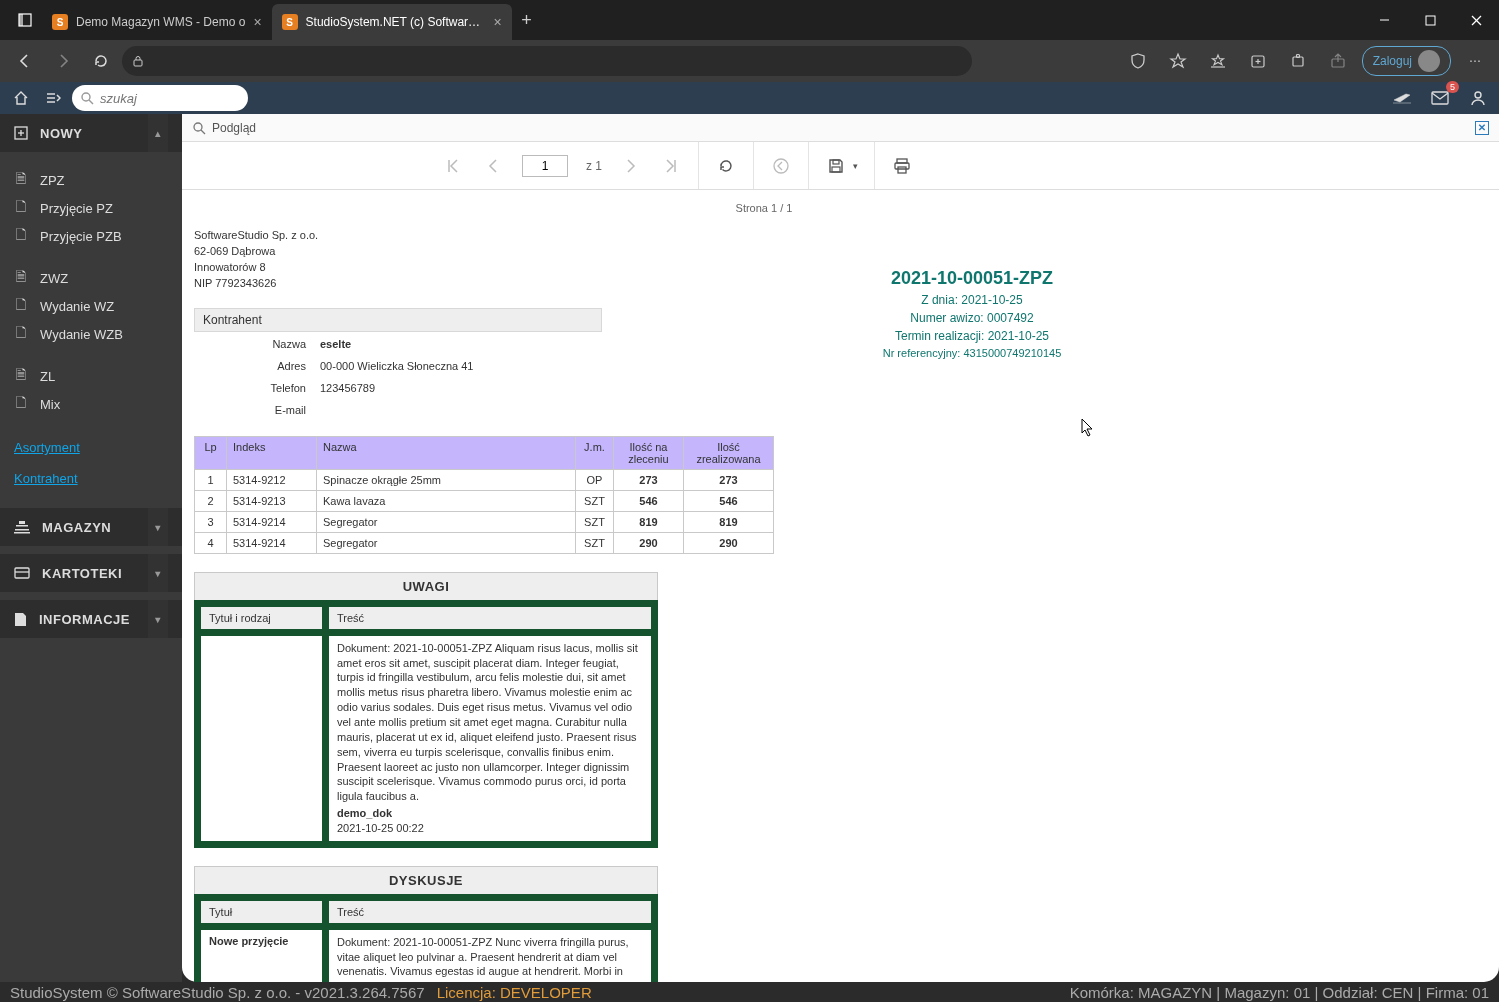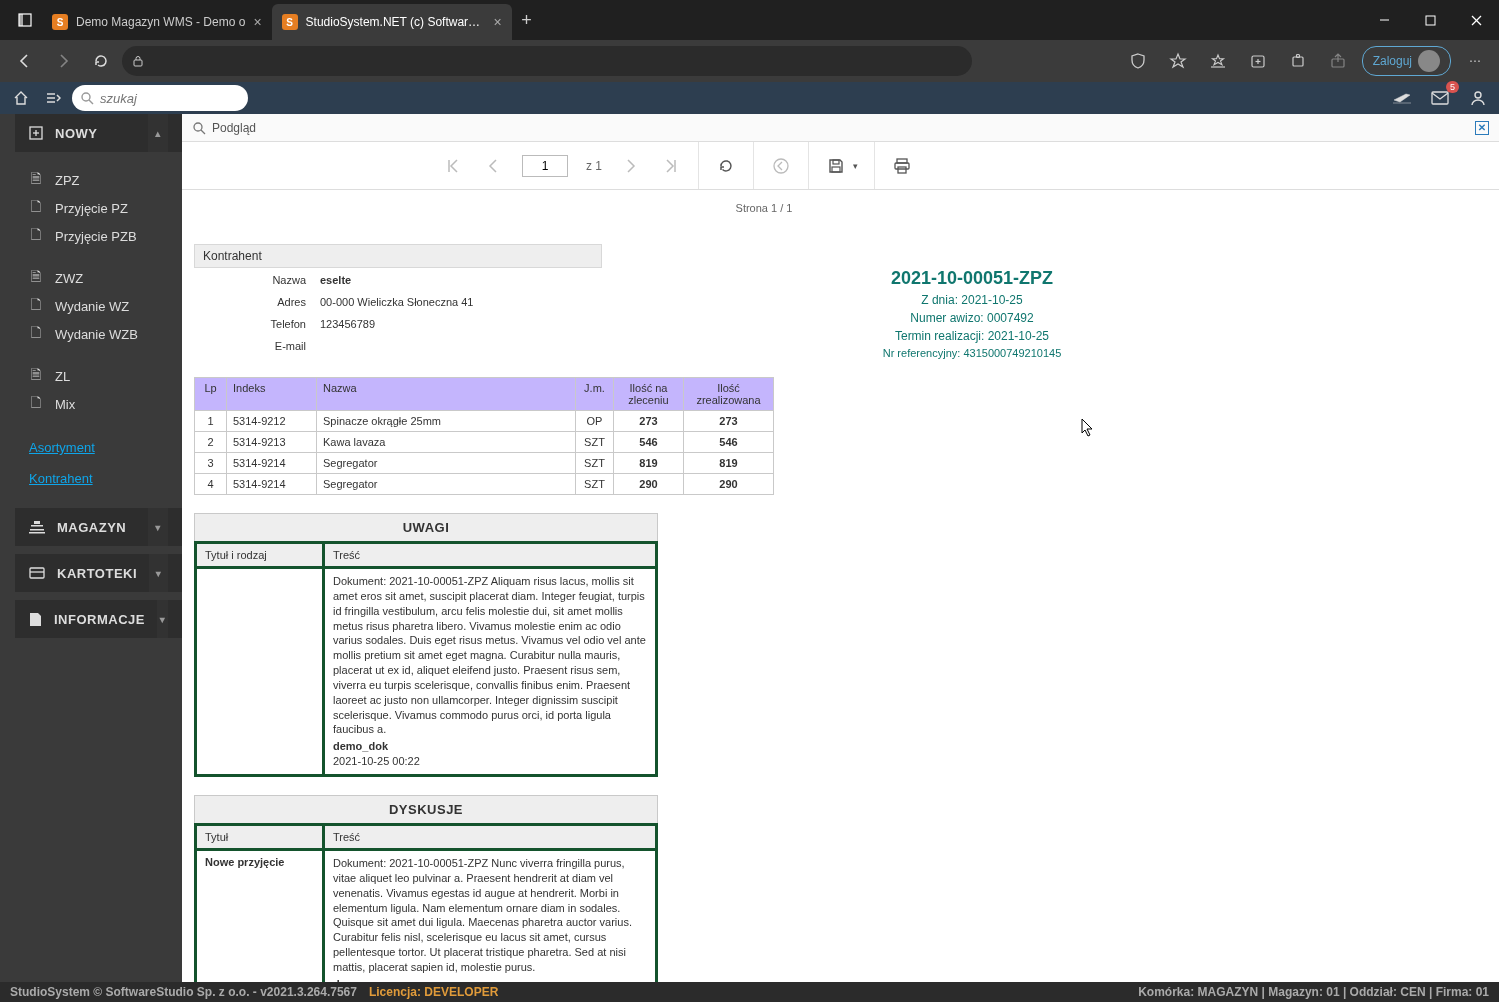--- a/index.html
+++ b/index.html
@@ -33,29 +33,29 @@
 .app-header-icon { width: 26px; height: 26px; display: flex; align-items: center; justify-content: center; color: #e8e8e8; }
 .search-pill { background: #fff; border-radius: 14px; height: 26px; width: 176px; display: flex; align-items: center; padding: 0 8px; gap: 6px; }
 .search-pill .mag { color: #888; }
 .search-pill input { border: none; outline: none; font-style: italic; color: #888; font-size: 13px; width: 100%; background: transparent; }
 .hdr-right { margin-left: auto; display: flex; align-items: center; gap: 12px; }
 .badge { position: relative; }
 .badge .count { position: absolute; top: -4px; right: -6px; background: #d9534f; color: #fff; font-size: 9px; border-radius: 6px; padding: 1px 4px; }
 
 
 .app-body { display: flex; height: calc(100% - 40px - 42px - 32px - 20px); }
-.sidebar { width: 182px; background: #3a3a3a; color: #ddd; font-size: 13px; overflow-y: auto; padding-left: 15px; }
+.sidebar { width: 182px; background: #3a3a3a; color: #ddd; font-size: 13px; overflow-y: auto; }
 .sb-header { background: #2d2d2d; height: 38px; display: flex; align-items: center; padding: 0 14px; gap: 12px; font-weight: bold; letter-spacing: 0.5px; font-size: 13px; }
 .sb-header .chev { margin-left: auto; width: 20px; height: 38px; background: #323232; display: flex; align-items: center; justify-content: center; font-size: 10px; color: #999; }
 .sb-item { height: 28px; display: flex; align-items: center; padding: 0 14px; gap: 12px; }
 .sb-item .ico { width: 14px; text-align: center; color: #ddd; font-size: 13px; }
 .sb-spacer { height: 14px; }
 .sb-link { padding: 8px 14px; color: #0ea5e9; text-decoration: underline; }
 
-.content { flex: 1; background: #fff; display: flex; flex-direction: column; position: relative; }
+.content { flex: 1; background: #fff; display: flex; flex-direction: column; position: relative; border-radius: 15px; }
 .preview-bar { height: 28px; border-bottom: 1px solid #ddd; display: flex; align-items: center; padding: 0 10px; gap: 6px; color: #555; background: #fafafa; font-size: 12px; }
 .preview-bar .close-x { margin-left: auto; color: #2b7bbb; font-weight: bold; border: 1px solid #2b7bbb; width: 14px; height: 14px; font-size: 10px; display: flex; align-items: center; justify-content: center; }
 
 .report-toolbar { height: 48px; border-bottom: 1px solid #ddd; display: flex; align-items: center; }
 .rt-group { display: flex; align-items: center; height: 100%; border-right: 1px solid #e4e4e4; padding: 0 16px; gap: 18px; }
 .rt-btn { color: #555; display: flex; align-items: center; justify-content: center; width: 22px; height: 22px; }
 .rt-btn.disabled { color: #bbb; }
 .page-input { width: 46px; height: 22px; border: 1px solid #bbb; text-align: center; font-size: 12px; }
 .page-of { font-size: 12px; color: #666; }
 .zoom-select { height: 24px; border: 1px solid #aaa; font-size: 12px; width: 100px; padding: 0 4px; background: #efefef; }
@@ -78,27 +78,27 @@
 .bold { font-weight: bold; }
 
 .items-table { margin-top: 14px; border-collapse: collapse; font-size: 11px; width: 580px; }
 .items-table th, .items-table td { border: 1px solid #c9c9c9; padding: 4px 6px; }
 .items-table th { background: #c4b5fd; font-weight: normal; text-align: left; vertical-align: top; }
 .items-table th.r, .items-table td.r { text-align: center; }
 .items-table th.c, .items-table td.c { text-align: center; }
 
 .remarks-table { margin-top: 18px; border-collapse: collapse; font-size: 11px; width: 464px; }
 .remarks-table caption { background: #eeeeee; border: 1px solid #c9c9c9; border-bottom: none; font-weight: bold; padding: 6px; font-size: 13px; letter-spacing: 0.5px; }
-.remarks-table th, .remarks-table td { border: 3px solid #14532d; padding: 5px 8px; vertical-align: top; text-align: left; }
+.remarks-table th, .remarks-table td { border: 7px solid #14532d; padding: 5px 8px; vertical-align: top; text-align: left; }
 .remarks-table th { background: #eeeeee; font-weight: normal; }
 .remarks-body { line-height: 1.35; }
 .mini-meta { font-weight: bold; display: block; margin-top: 2px; }
 
 
-.footer { height: 20px; background: #2b2b2b; color: #aaa; font-size: 12px; display: flex; align-items: center; padding: 0 10px; font-weight: bold; }
+.footer { height: 20px; background: #2b2b2b; color: #aaa; font-size: 15px; display: flex; align-items: center; padding: 0 10px; }
 .footer .lic { color: #e09b3a; margin-left: 12px; }
 .footer .right { margin-left: auto; }
 
 
 .cursor-arrow { position: absolute; left: 899px; top: 228px; pointer-events: none; z-index: 99; }
 </style>
 </head>
 <body>
 
 <div class="browser-titlebar">
@@ -417,20 +417,26 @@
     </div>
 
     <div class="report-page">
       <svg class="cursor-arrow" width="14" height="20" viewBox="0 0 14 20">
           <path d="M1 1l0 14 3-3 3 6 2-1-3-6 5 0z" fill="#fff" stroke="#000" stroke-width="1"></path>
         </svg>
       <div class="page-count-top">Strona 1 / 1</div>
 
       <div class="doc-head">
         <div>
+          <div class="company">
+            <div>SoftwareStudio Sp. z o.o.</div>
+            <div>62-069 Dąbrowa</div>
+            <div>Innowatorów 8</div>
+            <div>NIP 7792343626</div>
+          </div>
           <div class="section-box" style="margin-top:16px">
             <div class="section-hdr">Kontrahent</div>
             <table class="kv-table">
               <tbody>
                   <tr>
                     <td>Nazwa</td>
                     <td class="bold">eselte</td>
                   </tr>
               <tr>
                     <td>Adres</td>

